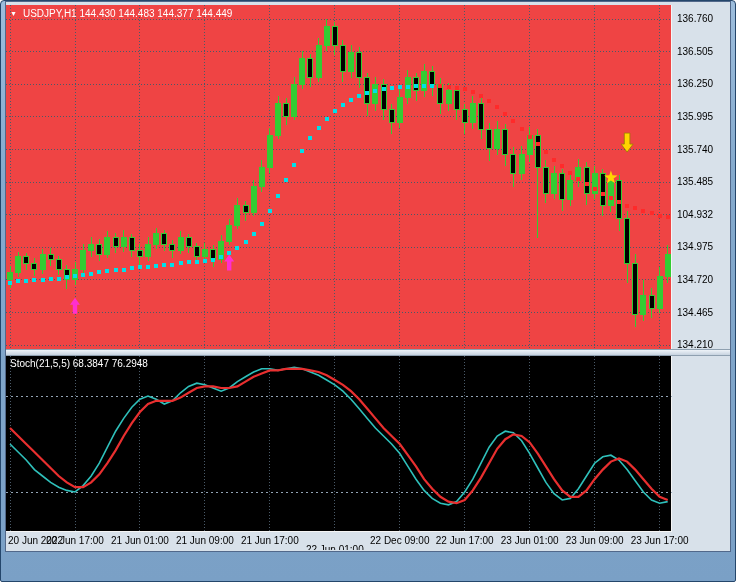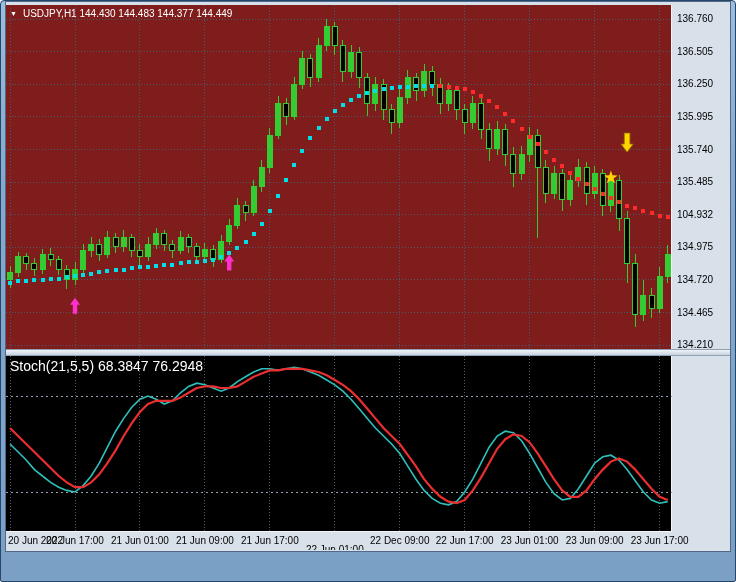--- a/index.html
+++ b/index.html
@@ -18,31 +18,31 @@
   .btn{width:22px;height:15px;border:1px solid #5c748c;border-radius:2px;
        background:linear-gradient(#f4f9fd,#cfdff0 45%,#b6cce3);
        display:flex;align-items:center;justify-content:center;cursor:default;}
   .glyph-min{width:8px;height:3px;background:#2f4a63;margin-top:7px;}
   .glyph-max{width:9px;height:8px;border:2px solid #2f4a63;}
   .btn.close{width:30px;height:17px;margin-left:34px;border-color:#8c2516;
        background:linear-gradient(#f3a58d,#da5a40 40%,#bf3a23 80%,#a52e1a);}
   .glyph-close{color:#fff;font-weight:bold;font-size:12px;line-height:12px;text-shadow:0 1px 1px rgba(0,0,0,.45);}
   .client{margin:0 4px 4px 4px;height:551px;background:#d8e1ea;border:1px solid #51688a;padding:3px 0 0 0;}
   .grid-layout{display:grid;grid-template-columns:666px 58px;grid-template-rows:344px 7px 176px 18px;}
-  .main-pane{grid-row:1;grid-column:1;position:relative;background:#7f1d1d;border-right:1px solid #f5f5f5;}
+  .main-pane{grid-row:1;grid-column:1;position:relative;background:#ef4444;border-right:1px solid #f5f5f5;}
   .price-axis{grid-row:1;grid-column:2;position:relative;}
   .separator{grid-row:2;grid-column:1/3;background:linear-gradient(#eef3f8,#c7d3e0);border-top:1px solid #8fa0b0;border-bottom:1px solid #8fa0b0;}
   .stoch-pane{grid-row:3;grid-column:1;position:relative;background:#000;border-right:1px solid #f5f5f5;border-bottom:1px solid #f5f5f5;}
   .stoch-axis{grid-row:3;grid-column:2;position:relative;}
   .time-axis{grid-row:4;grid-column:1/3;position:relative;overflow:hidden;}
   .axis-label{position:absolute;left:5px;font-size:10px;color:#000;white-space:nowrap;line-height:12px;}
   .time-label{position:absolute;top:3px;font-size:10px;color:#000;white-space:nowrap;line-height:12px;}
   .ohlc{position:absolute;top:3px;left:4px;display:flex;align-items:center;gap:6px;color:#fff;font-size:10px;}
   .dd{font-size:7px;color:#fff;}
-  .stoch-label{position:absolute;top:2px;left:4px;color:#fff;font-size:14px;text-align:center;}
+  .stoch-label{position:absolute;top:2px;left:4px;color:#fff;font-size:10px;text-align:center;}
   svg{display:block;}
 </style>
 </head>
 <body>
 
 <div class="window">
 
   <div class="client">
     <div class="grid-layout">
 

